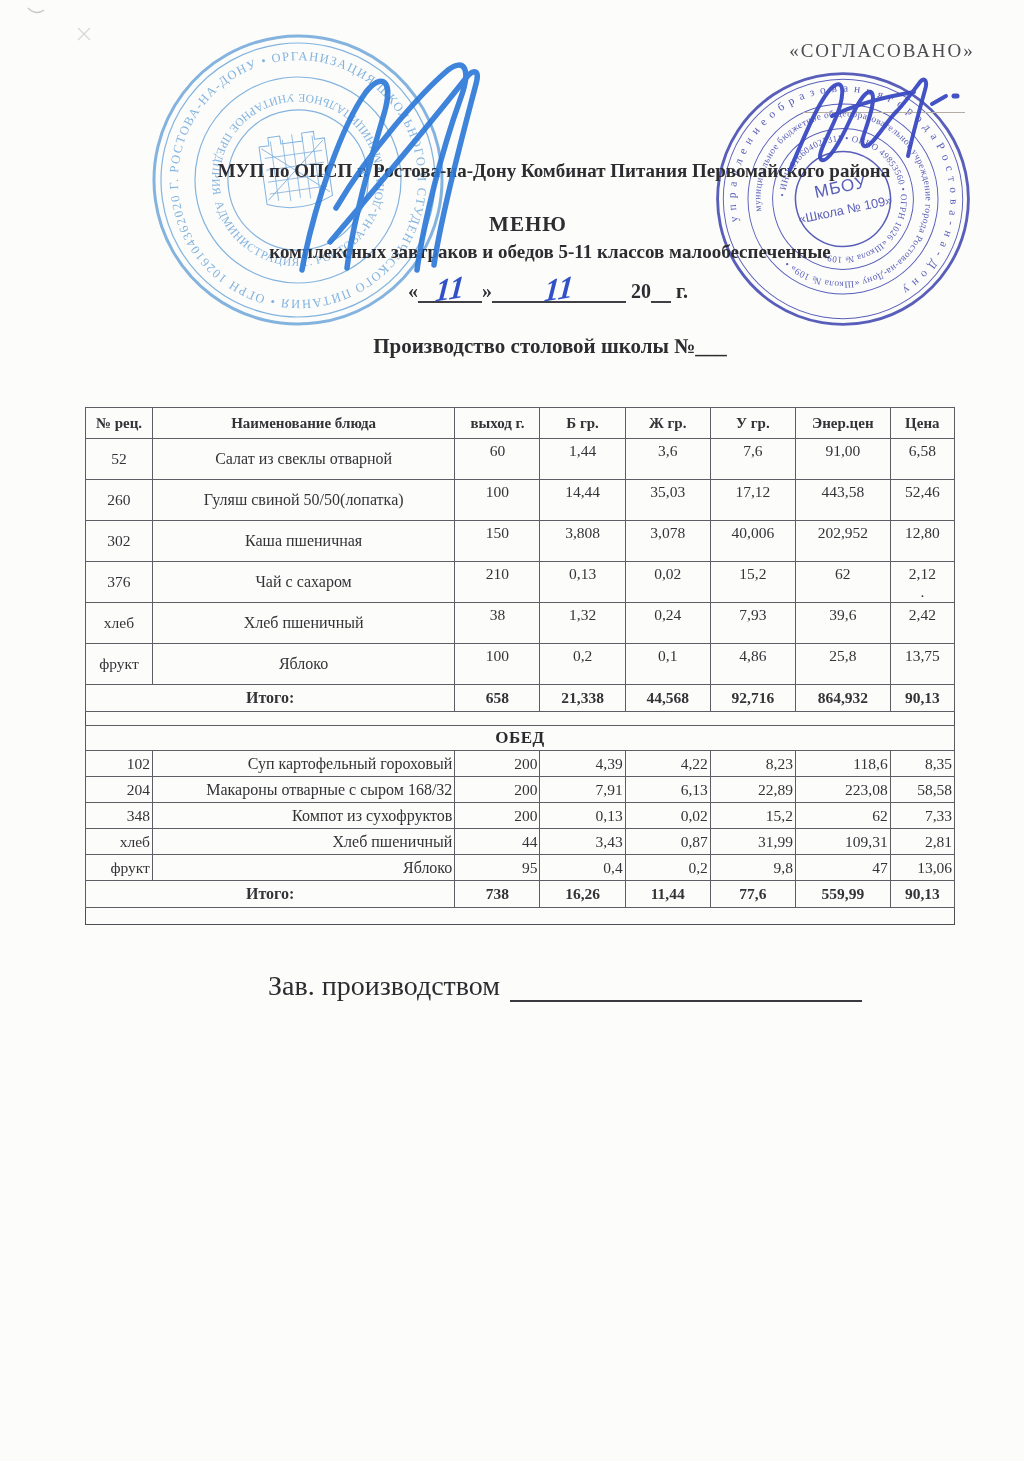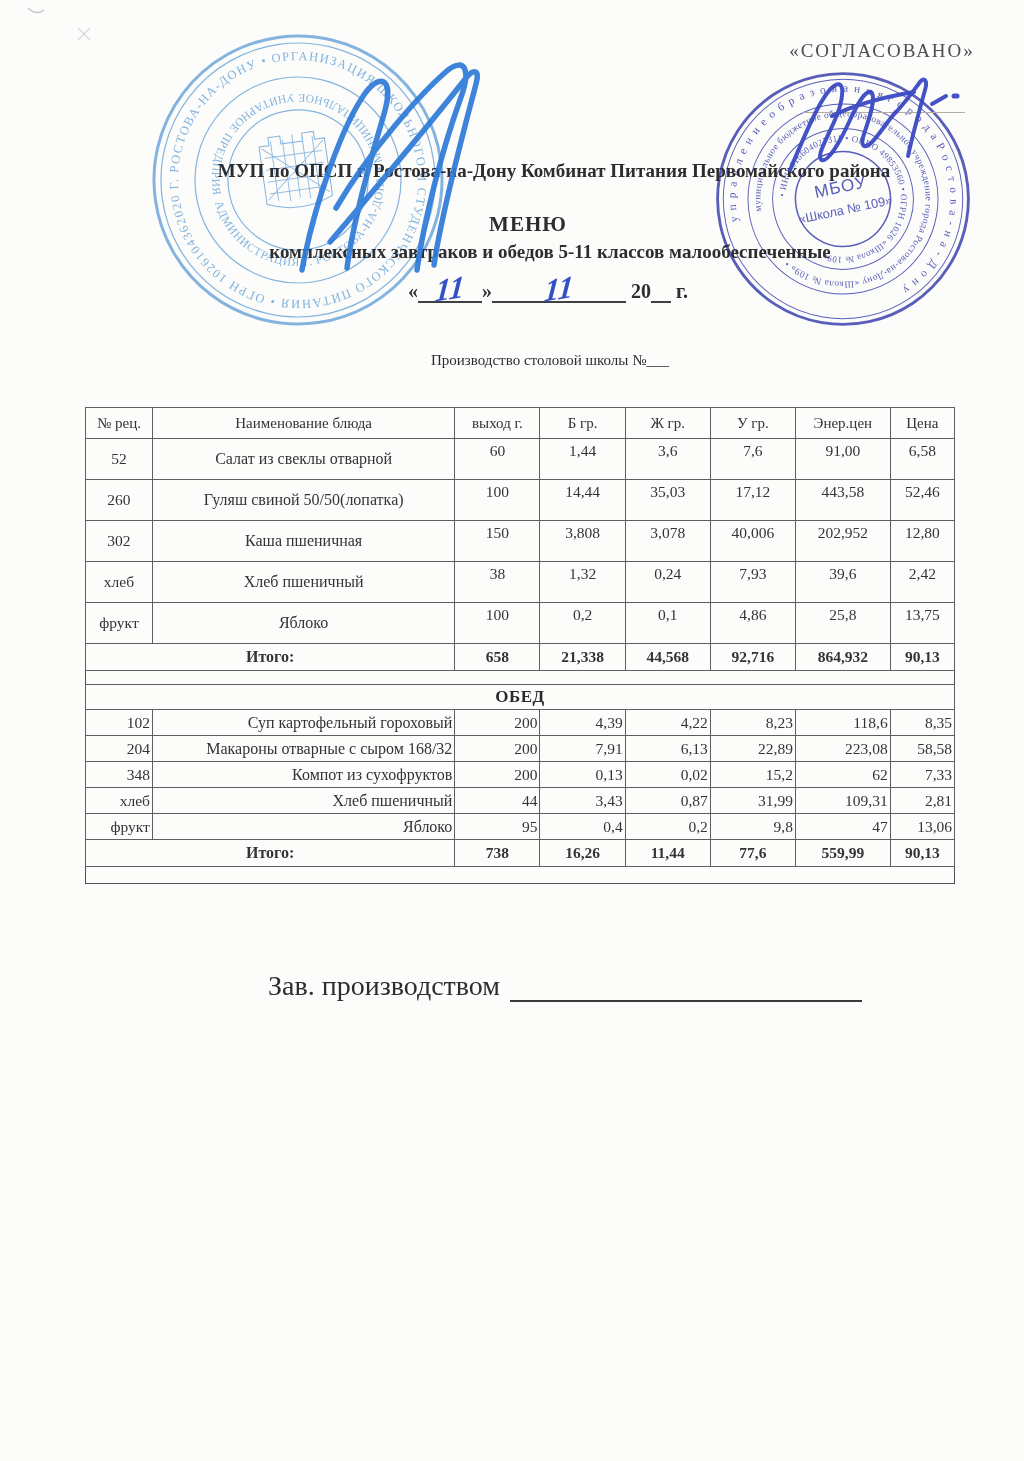--- a/index.html
+++ b/index.html
@@ -24,28 +24,28 @@
   .org-line{position:absolute;left:0;top:160px;width:100%;font-size:19px;font-weight:bold;transform:translateX(34px);}
   .menu-title{position:absolute;left:0;top:212px;width:100%;font-size:21px;font-weight:bold;letter-spacing:1px;transform:translateX(8px);}
   .menu-subtitle{position:absolute;left:0;top:241px;width:100%;font-size:19px;font-weight:bold;transform:translateX(30px);}
   .date-line{position:absolute;left:0;top:277px;width:100%;font-size:20px;font-weight:bold;transform:translateX(28px);}
   .u-line{display:inline-block;border-bottom:2px solid #3f3f45;height:24px;position:relative;vertical-align:bottom;}
   .w64{width:64px;} .w134{width:134px;} .w20{width:20px;}
   .handwritten{
     position:absolute;left:50%;bottom:-3px;transform:translateX(-50%) rotate(-9deg) skewX(-14deg);
     color:#3251c6;font-size:31px;font-weight:bold;font-style:italic;line-height:1;
   }
-  .production-line{position:absolute;left:0;top:334px;width:100%;font-size:15px;font-weight:normal;transform:translateX(30px);margin-top:18px;}
+  .production-line{position:absolute;left:0;top:334px;width:100%;font-size:21px;font-weight:bold;transform:translateX(30px);}
   
   .menu-table{
     position:absolute;left:85px;top:407px;width:870px;z-index:2;
     border-collapse:collapse;border:1.6px solid #4e4e54;table-layout:fixed;
   }
   .menu-table td,.menu-table th{border:1px solid #5d5d64;padding:0 2px;color:#333338;}
-  .menu-table th{height:30px;font-weight:normal;font-size:15px;text-align:center;}
+  .menu-table th{height:30px;font-weight:bold;font-size:15px;text-align:center;}
   .section-row td{height:24px;font-weight:bold;font-size:17px;text-align:center;letter-spacing:.5px;color:#2b2b2f;}
   .row-tall td{height:37px;text-align:center;}
   .row-short td{height:25px;text-align:right;}
   .cell-id{text-align:center;font-size:15.5px;vertical-align:middle;}
   .cell-name{text-align:left;font-size:16px;padding-left:10px;vertical-align:middle;}
   .cell-num{text-align:center;font-size:15.5px;white-space:pre-line;line-height:1.15;vertical-align:middle;}
   .row-tall .cell-num{vertical-align:top;padding-top:3px;}
   .total-row td{height:26px;font-weight:bold;}
   .total-label{text-align:center;font-size:16px;}
   .total-num{font-size:15.5px;}
@@ -205,20 +205,31 @@
           <td class="cell-id">302</td>
           <td class="cell-name">Каша пшеничная</td>
           <td class="cell-num">150</td>
           <td class="cell-num">3,808</td>
           <td class="cell-num">3,078</td>
           <td class="cell-num">40,006</td>
           <td class="cell-num">202,952</td>
           <td class="cell-num">12,80</td>
         </tr>
         <tr class="row-tall">
+          <td class="cell-id">376</td>
+          <td class="cell-name">Чай с сахаром</td>
+          <td class="cell-num">210</td>
+          <td class="cell-num">0,13</td>
+          <td class="cell-num">0,02</td>
+          <td class="cell-num">15,2</td>
+          <td class="cell-num">62</td>
+          <td class="cell-num">2,12
+.</td>
+        </tr>
+        <tr class="row-tall">
           <td class="cell-id">хлеб</td>
           <td class="cell-name">Хлеб пшеничный</td>
           <td class="cell-num">38</td>
           <td class="cell-num">1,32</td>
           <td class="cell-num">0,24</td>
           <td class="cell-num">7,93</td>
           <td class="cell-num">39,6</td>
           <td class="cell-num">2,42</td>
         </tr>
         <tr class="row-tall">

